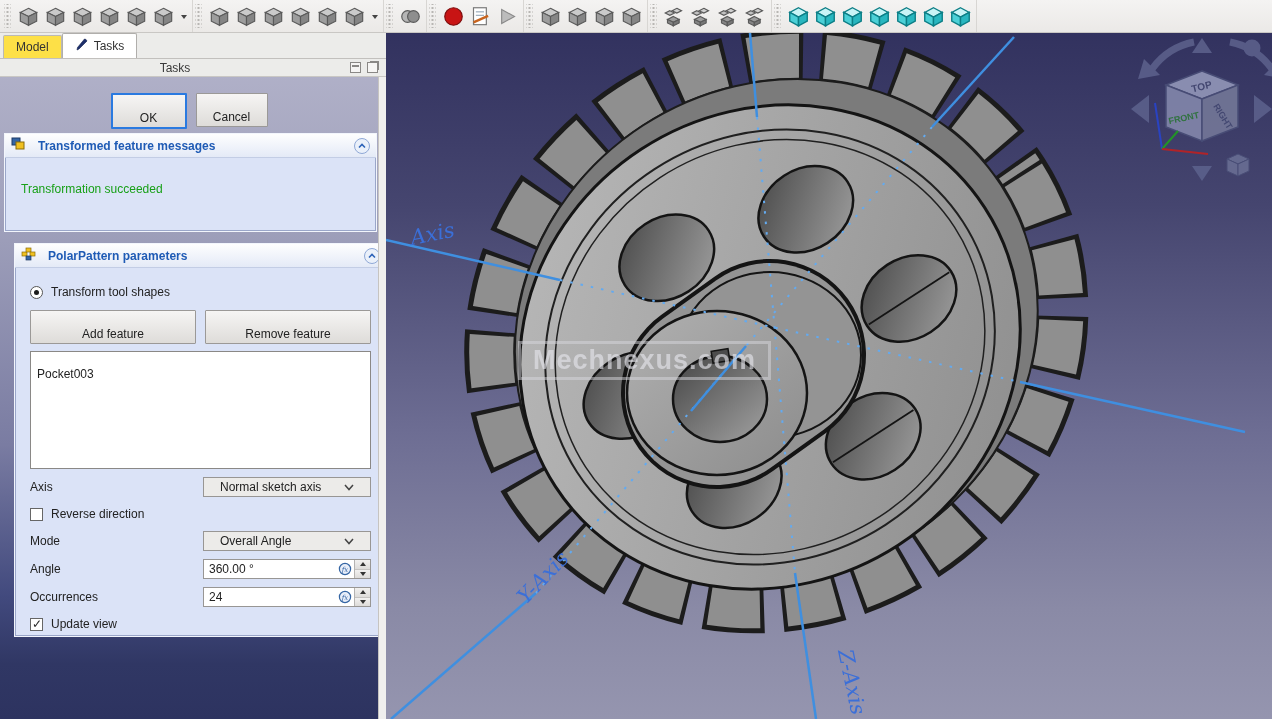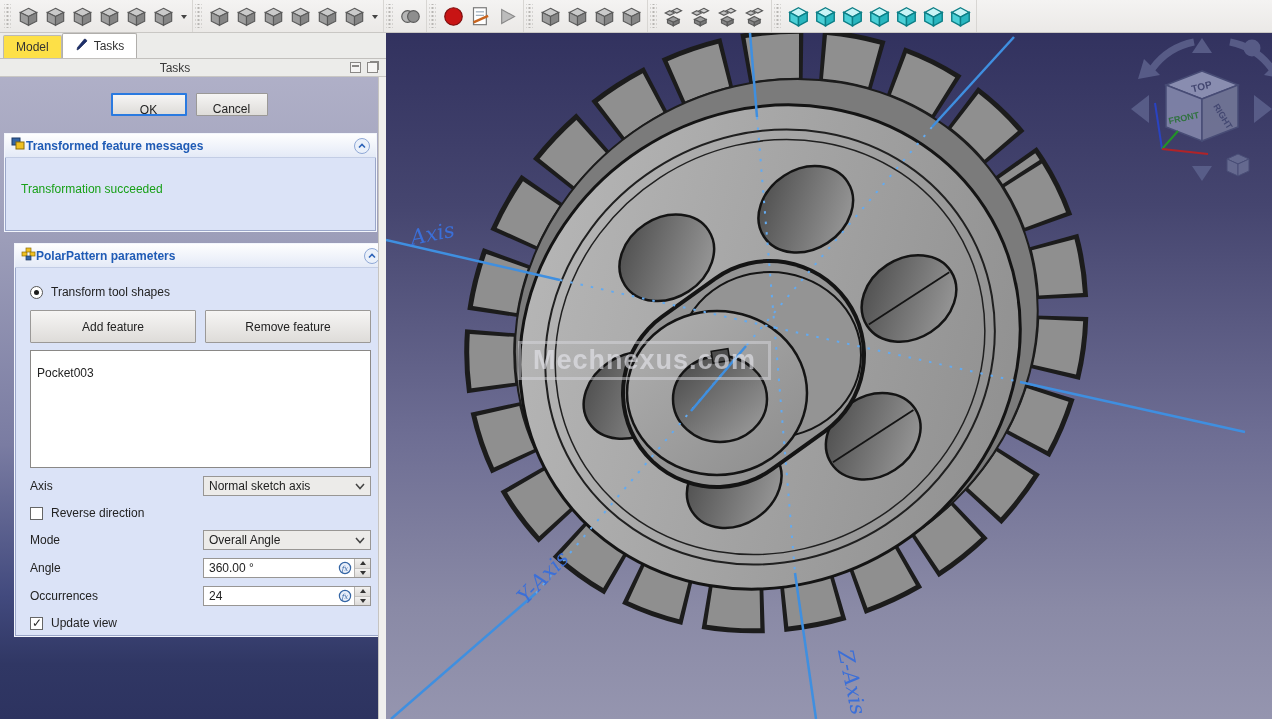--- a/index.html
+++ b/index.html
@@ -27,43 +27,43 @@
   .tab.active { background:#ffffff; height:25px; border-color:#b0aeab; position:relative; z-index:2; }
   .panel-titlebar { position:absolute; left:0; top:26px; width:100%; height:18px; background:#ececea; border-bottom:1px solid #c9c7c4; display:flex; align-items:center; }
   .panel-titlebar .pt-title { flex:1; text-align:center; color:#3a3a3a; }
   .pt-icons { display:flex; gap:6px; margin-right:8px; }
   .pt-icons span { width:11px; height:11px; border:1px solid #8a8886; background:#f6f5f4; display:inline-block; }
   .pt-icons span.dock::after { content:""; display:block; margin:2px 1px 0 1px; border-top:2px solid #8a8886; }
   .pt-icons span.float { box-shadow:2px -2px 0 -1px #8a8886; }
 
   .panel-body { position:absolute; left:0; top:44px; width:386px; height:642px; }
   .btn-row { position:absolute; top:16px; left:0; width:378px; display:flex; justify-content:center; gap:9px; }
-  .btn { height:23px; min-width:72px; background:linear-gradient(#f6f5f4,#dedcd9); border:1px solid #9b9997; font-size:12px; color:#222; padding:8px 14px; border-radius:1px; }
+  .btn { height:23px; min-width:72px; background:linear-gradient(#f6f5f4,#dedcd9); border:1px solid #9b9997; font-size:12px; color:#222; padding:16px 14px; border-radius:1px; }
   .btn.ok { border:2px solid #2a7ae0; min-width:76px; }
 
   .group { position:absolute; left:4px; width:373px; background:#dbe3f7; border:1px solid #f2f5fc; box-shadow:0 0 0 1px #9aa6c9 inset; }
-  .group-hd { height:24px; background:linear-gradient(#fefefe,#e4eaf7); border-bottom:1px solid #c3cde5; display:flex; align-items:center; padding:0 6px; gap:0; }
+  .group-hd { height:24px; background:linear-gradient(#fefefe,#e4eaf7); border-bottom:1px solid #c3cde5; display:flex; align-items:center; padding:0 6px; gap:12px; }
   .group-hd .ttl { color:#1f5bb5; font-weight:bold; flex:1; }
   .collapse { width:16px; height:16px; border-radius:50%; border:1px solid #8fa8d6; background:#eaf0fa; display:flex; align-items:center; justify-content:center; }
   .collapse svg { width:10px; height:10px; }
 
   .msg-body { padding:24px 0 0 16px; height:74px; }
   .msg-text { color:#18a018; }
 
   .params-body { padding:14px 15px 10px 15px; display:flex; flex-direction:column; }
   .radio-row { display:flex; align-items:center; gap:8px; height:20px; margin-bottom:3px; }
   .rb { width:13px; height:13px; border-radius:50%; border:1px solid #555; background:#fff; position:relative; flex:none; }
   .rb.sel::after { content:""; position:absolute; left:3px; top:3px; width:5px; height:5px; border-radius:50%; background:#1c1c1c; }
   .feat-btns { display:flex; gap:9px; margin:5px 0 7px 0; }
   .feat-btns .btn { flex:1; height:33px; min-width:0; }
   .listbox { height:118px; background:#fff; border:1px solid #8a8886; padding:15px 6px; overflow:hidden; }
   .form-row { display:flex; align-items:center; justify-content:space-between; margin-top:8px; }
   .form-row .lbl { color:#222; }
   .ctl { width:168px; height:20px; }
-  .combo { display:flex; align-items:center; justify-content:space-between; background:#ecebe9; border:1px solid #989694; padding:0 5px; }
+  .combo { display:flex; align-items:center; justify-content:space-between; background:#ecebe9; border:1px solid #989694; padding:0 16px; }
   .combo svg { width:10px; height:7px; flex:none; }
   .spin { display:flex; align-items:center; background:#fff; border:1px solid #989694; }
   .spin .val { flex:1; padding:0 5px; white-space:nowrap; }
   .fx { width:14px; height:14px; flex:none; margin-right:2px; }
   .spin-btns { width:16px; height:18px; display:flex; flex-direction:column; border-left:1px solid #b5b3b1; flex:none; }
   .spin-btns span { flex:1; background:linear-gradient(#f2f1f0,#dddbd9); border-bottom:1px solid #c5c3c1; display:flex; align-items:center; justify-content:center; }
   .spin-btns span:last-child { border-bottom:none; }
   .tri-up { width:0; height:0; border-left:3px solid transparent; border-right:3px solid transparent; border-bottom:4px solid #333; }
   .tri-dn { width:0; height:0; border-left:3px solid transparent; border-right:3px solid transparent; border-top:4px solid #333; }
   .check-row { display:flex; align-items:center; gap:8px; margin-top:8px; height:18px; }

